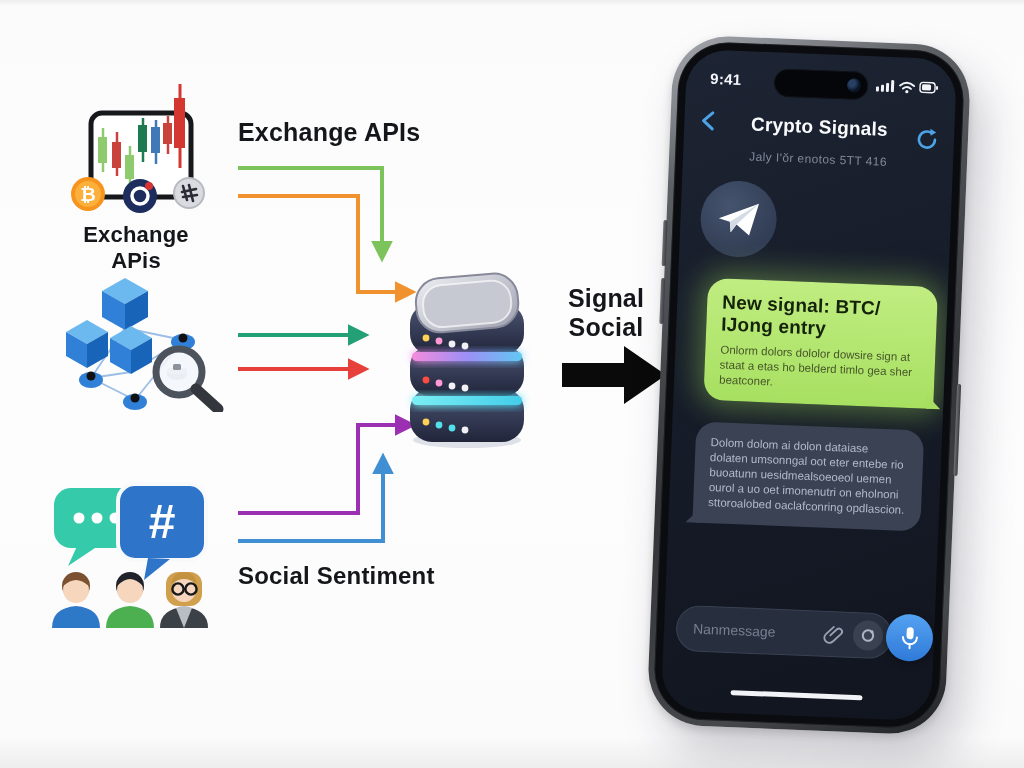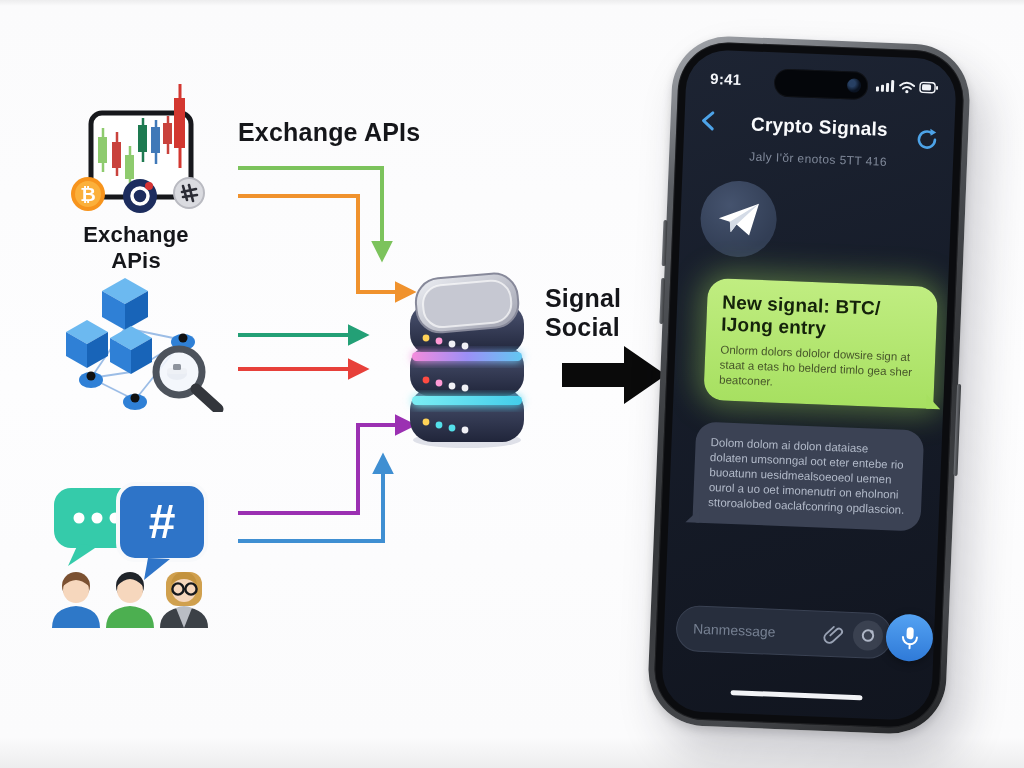--- a/index.html
+++ b/index.html
@@ -220,20 +220,21 @@
       <path d="M125,104 Q127,92 138,92 Q149,92 151,104 Q144,99 138,99 Q132,99 125,104 Z" fill="#c3933f"></path>
       <path d="M114,148 Q114,129 138,127 Q162,129 162,148 Z" fill="#3c4147"></path>
       <path d="M130,128 L138,148 L146,128 Q138,124 130,128 Z" fill="#b9bdc4"></path>
       <g fill="none" stroke="#16181c" stroke-width="2.4">
         <circle cx="132" cy="109" r="5.6"></circle>
           <circle cx="145" cy="109" r="5.6"></circle>
           <line x1="137" y1="109" x2="140" y2="109"></line>
       </g>
     </g>
   </svg>
+  <div class="abs lbl" style="left:238px;top:562px;font-size:24px">Social Sentiment</div>
 
   <svg class="abs" style="left:230px;top:150px" width="215" height="415" viewBox="0 0 215 415">
     <defs>
       <marker id="mG" viewBox="0 0 10 10" refX="7" refY="5" markerWidth="5.5" markerHeight="5.5" orient="auto">
           <path d="M0,0 L10,5 L0,10 Z" fill="#7cc35c"></path>
         </marker>
       <marker id="mO" viewBox="0 0 10 10" refX="7" refY="5" markerWidth="5.5" markerHeight="5.5" orient="auto">
           <path d="M0,0 L10,5 L0,10 Z" fill="#f0922d"></path>
         </marker>
       <marker id="mT" viewBox="0 0 10 10" refX="7" refY="5" markerWidth="5.5" markerHeight="5.5" orient="auto">
@@ -303,21 +304,21 @@
         <circle cx="39" cy="113" r="3.4" fill="#ff9ad5"></circle>
         <circle cx="52" cy="116" r="3.4" fill="#f0f0f5"></circle>
         <circle cx="65" cy="118" r="3.4" fill="#f0f0f5"></circle>
       <circle cx="26" cy="152" r="3.4" fill="#ffd257"></circle>
         <circle cx="39" cy="155" r="3.4" fill="#54e0ea"></circle>
         <circle cx="52" cy="158" r="3.4" fill="#54e0ea"></circle>
         <circle cx="65" cy="160" r="3.4" fill="#f0f0f5"></circle>
     </g>
   </svg>
 
-  <div class="abs lbl" style="left:545px;top:284px;width:122px;font-size:25px;line-height:29px">
+  <div class="abs lbl" style="left:545px;top:284px;width:122px;text-align:center;font-size:25px;line-height:29px">
     <div>Signal</div>
     <div>Social</div>
   </div>
   <svg class="abs" style="left:562px;top:346px" width="104" height="58" viewBox="0 0 104 58">
     <path d="M0,17 H62 V0 L104,29 L62,58 V41 H0 Z" fill="#0a0a0a"></path>
   </svg>
 
   <div id="phone">
     <div id="phone-frame"></div>
     <div class="side-btn" style="left:-3px;top:186px;width:4px;height:46px"></div>

